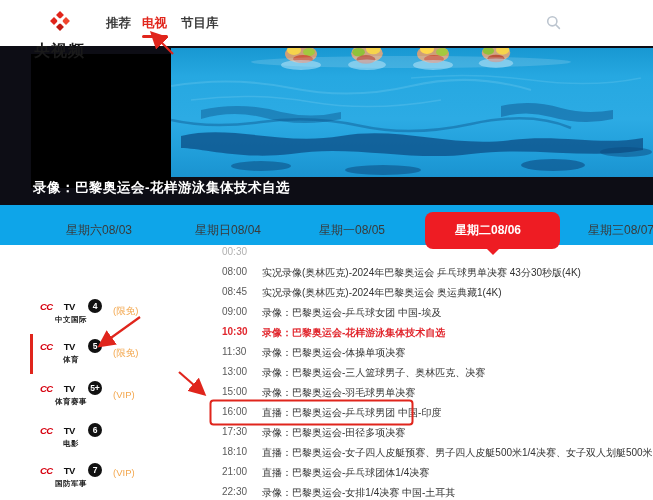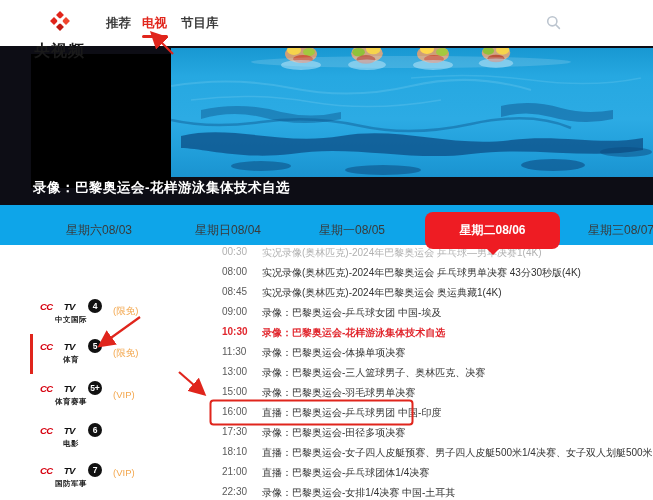--- a/index.html
+++ b/index.html
@@ -28,43 +28,43 @@
   .player { position:absolute; left:0; top:46px; width:653px; height:159px; background:#0d0d15; }
   .black-panel { position:absolute; left:31px; top:8px; width:140px; height:134px; background:#000; }
   .pool { position:absolute; left:171px; top:2px; width:482px; height:129px; overflow:hidden; }
   .video-title { position:absolute; left:33px; top:133px; font-size:13.5px; font-weight:bold; color:#ffffff; letter-spacing:0.5px; }
   
   .tabs { position:absolute; left:0; top:205px; width:653px; height:40px; background:#0ea5e9; z-index:5; }
   .tab { position:absolute; top:17px; transform:translateX(-50%); font-size:12px; color:#3a3a3a; cursor:pointer; white-space:nowrap; }
   .tab-0 { left:99px; } .tab-1 { left:228px; } .tab-2 { left:352px; } .tab-4 { left:621px; }
   .tab-active {
     position:absolute; left:425px; top:7px; width:135px; height:37px; background:#ee1c23;
-    border-radius:8px; display:flex; align-items:center; justify-content:center;
-    color:#fff; font-size:12px; font-weight:bold; cursor:pointer; z-index:6;
+    border-radius:8px; display:flex; align-items:center; justify-content:flex-start;
+    color:#fff; font-size:12px; font-weight:bold; cursor:pointer; z-index:6;padding-left:30px;
   }
   .tab-pointer {
     position:absolute; left:50%; bottom:-6px; transform:translateX(-50%);
     width:0; height:0; border-left:7px solid transparent; border-right:7px solid transparent;
     border-top:7px solid #ee1c23;
   }
   
   .schedule { position:absolute; left:0; top:242px; width:653px; z-index:1; }
   .srow { position:relative; height:20px; cursor:pointer; }
   .srow .time { position:absolute; left:222px; top:4px; font-size:10px; color:#5a5a5a; }
   .srow .prog { position:absolute; left:262px; top:4px; right:0; font-size:10px; color:#333; white-space:nowrap; overflow:hidden; }
   .srow.dim .time, .srow.dim .prog { color:#b0b0b0; }
   .srow.hot .time, .srow.hot .prog { color:#e1262d; font-weight:bold; }
   
   .chan { position:absolute; left:40px; width:150px; z-index:2; cursor:pointer; }
   .chan-4 { top:262px; } .chan-5 { top:302px; } .chan-5p { top:344px; }
   .chan-6 { top:386px; } .chan-7 { top:426px; } .chan-8 { top:464px; }
   .logo-wrap { width:62px; text-align:center; }
   .logo-row { display:flex; align-items:center; justify-content:space-between; height:16px;margin-top:36px; }
   .logo-cc { color:#d6000f; font-weight:bold; font-style:italic; font-size:9.5px; letter-spacing:-0.5px; }
-  .logo-tv { color:#111; font-weight:bold; font-style:italic; font-size:9.5px; letter-spacing:-0.5px; }
+  .logo-tv { color:#111; font-weight:bold; font-size:9.5px; letter-spacing:-0.5px; }
   .num-badge {
     width:14px; height:14px; margin-left:2px; border-radius:50%; background:#111;
     color:#fff; font-size:8.5px; font-weight:bold; display:flex; align-items:center; justify-content:center;
   }
   .cname { font-size:7.5px; font-weight:bold; color:#222; margin-top:1px; letter-spacing:0.5px; }
   .chan-tag { position:absolute; left:73px; top:3px; font-size:9.5px; color:#f3a74e; }
   
   .annot { position:absolute; left:0; top:0; width:653px; height:500px; z-index:30; pointer-events:none; }
 </style>
 </head>
@@ -233,21 +233,20 @@
         <span class="num-badge">8</span>
       </div>
     <div class="cname">电视剧</div>
   </div>
   <span class="chan-tag">(VIP)</span>
 </div>
 
 <div class="schedule">
   <div class="srow dim">
     <span class="time">00:30</span>
-    <span class="prog">实况录像(奥林匹克)-2024年巴黎奥运会 乒乓球—男单决赛1(4K)</span>
   </div>
   <div class="srow">
     <span class="time">08:00</span>
     <span class="prog">实况录像(奥林匹克)-2024年巴黎奥运会 乒乓球男单决赛 43分30秒版(4K)</span>
   </div>
   <div class="srow">
     <span class="time">08:45</span>
     <span class="prog">实况录像(奥林匹克)-2024年巴黎奥运会 奥运典藏1(4K)</span>
   </div>
   <div class="srow">

